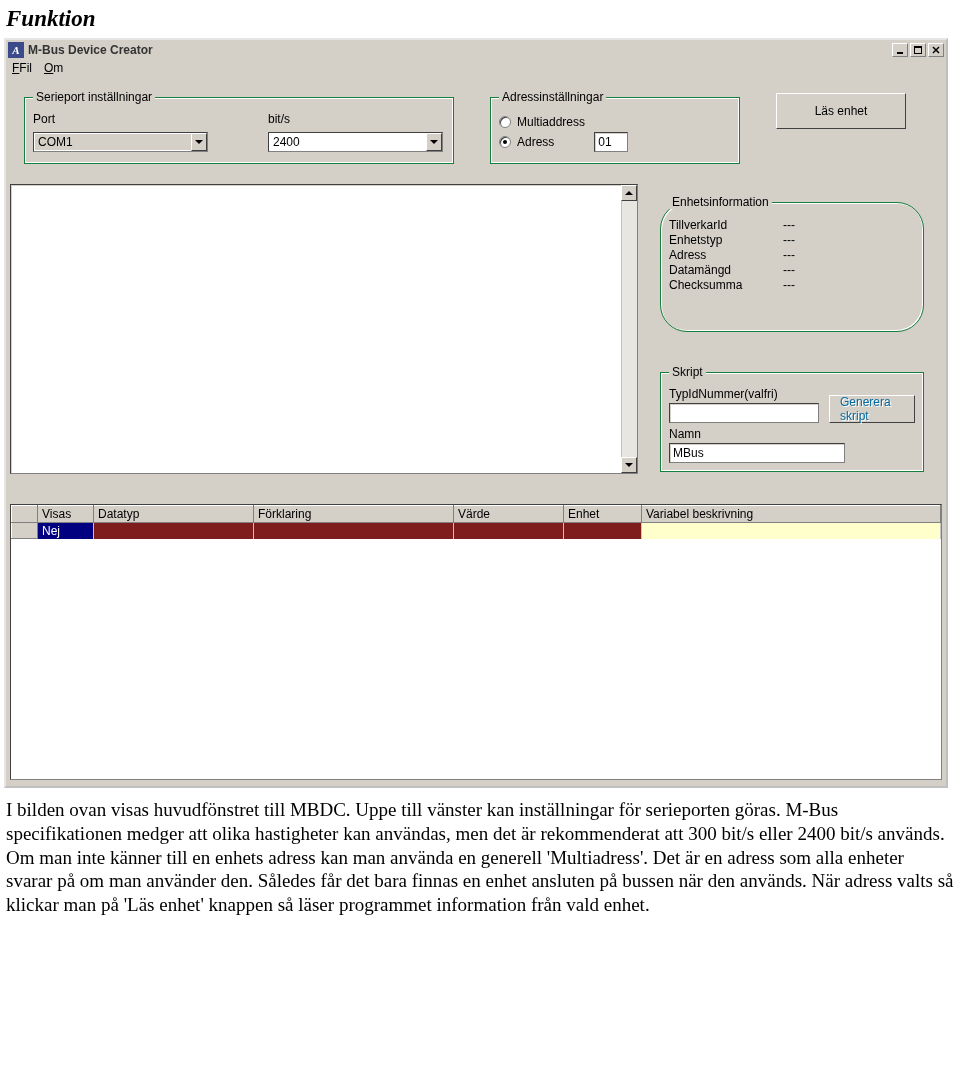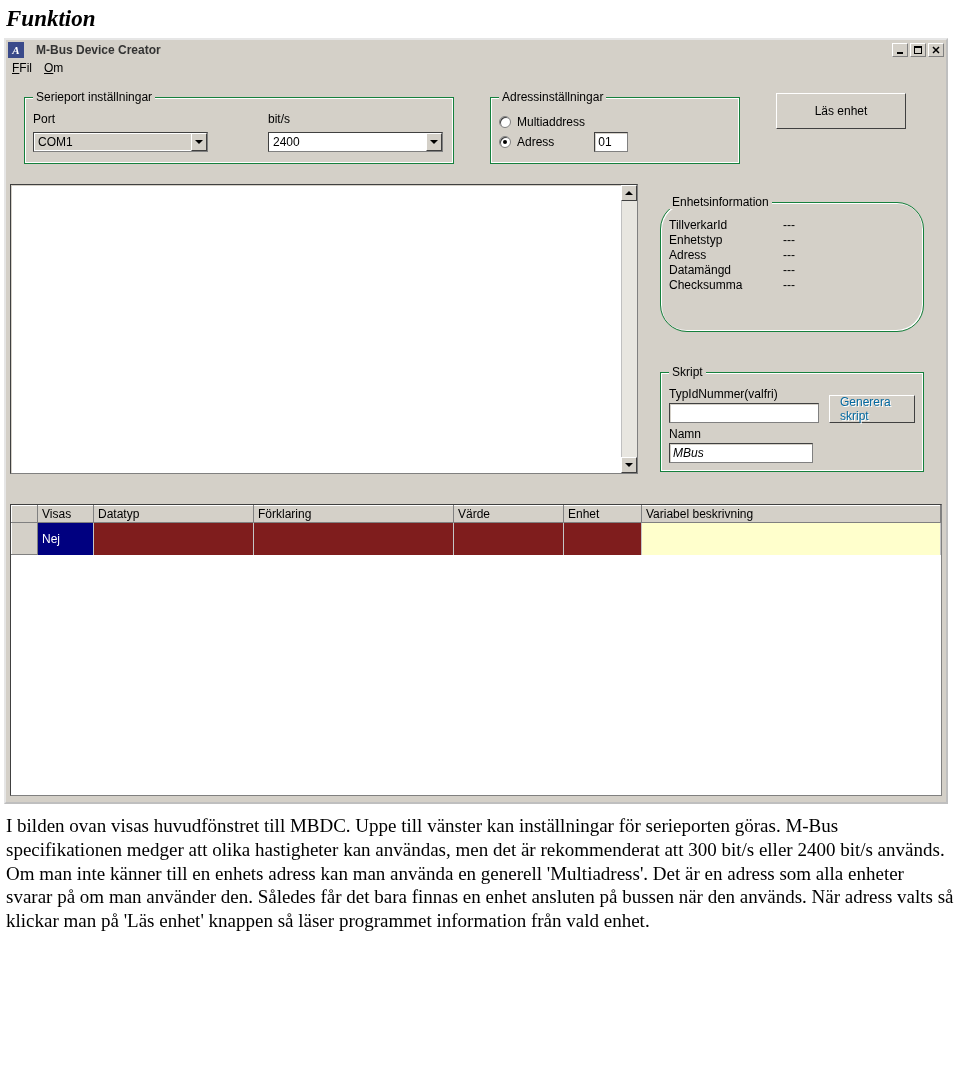--- a/index.html
+++ b/index.html
@@ -49,21 +49,20 @@
     font-style: italic;
     font-size: 11px;
     display: flex; align-items: center; justify-content: center;
     margin-right: 4px;
     font-family: Georgia, serif;
   }
   .titlebar .title {
     flex: 1;
     color: #333;
     font-weight: bold;
-    margin-left: 8px;
   }
   .win-btn {
     width: 16px; height: 14px;
     margin-left: 2px;
     background: #d4d0c8;
     border: 1px solid #808080;
     border-top-color: #fff;
     border-left-color: #fff;
     display: flex; align-items: center; justify-content: center;
     font-size: 10px;
@@ -208,21 +207,21 @@
 
   
   .grid-wrap { margin:14px 4px 6px 4px; border:1px solid #808080; border-top-color:#404040;border-left-color:#404040; background:#7f1d1d; }
   .grid { width:100%; border-collapse:collapse; table-layout:fixed; font-size:12px; }
   .grid th {
     background:#d4d0c8;
     border:1px solid #808080;
     border-top-color:#fff;border-left-color:#fff;
     text-align:left;font-weight:normal;padding:1px 4px;height:16px;
   }
-  .grid td { border-right:1px solid #c5c5c5; padding:0 4px; height:32px; }
+  .grid td { border-right:1px solid #c5c5c5; padding:0 4px; height:16px; }
   .grid td.sel { background:#000080; color:#fff; }
   .grid td.yellow { background:#ffffcc; }
   .grid th.rowhead { width:26px; }
 </style>
 </head>
 <body>
 
 <div class="doc-heading">Funktion</div>
 
 <div class="window">
@@ -334,21 +333,21 @@
         <div class="r1">
           <div class="typ-col">
             <label>TypIdNummer(valfri)</label>
             <input class="textin" style="width: 150px;" value="">
           </div>
           <div class="button disabled" style="height:28px;width:110px">Generera skript</div>
         </div>
         <div class="namn-row">
           <div class="typ-col">
             <label>Namn</label>
-            <input class="textin" style="width: 144px; font-style: italic;" value="MBus">
+            <input class="textin" style="width: 176px;" value="MBus">
           </div>
         </div>
       </div>
     </div>
   </div>
 
   <div class="grid-wrap">
     <table class="grid">
       <colgroup>
         <col style="width:26px">

